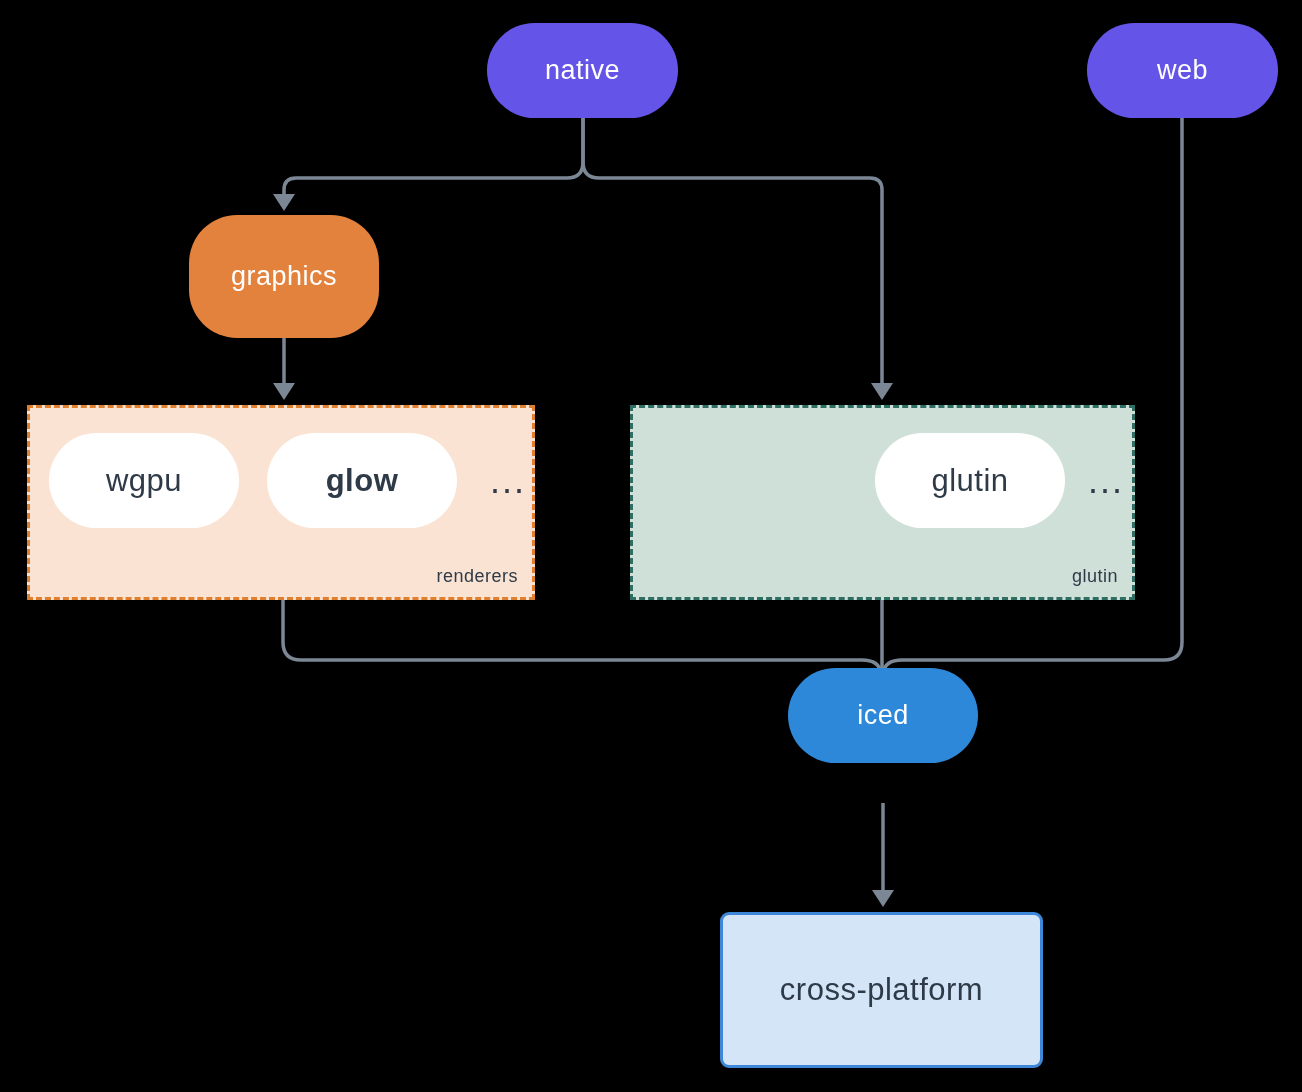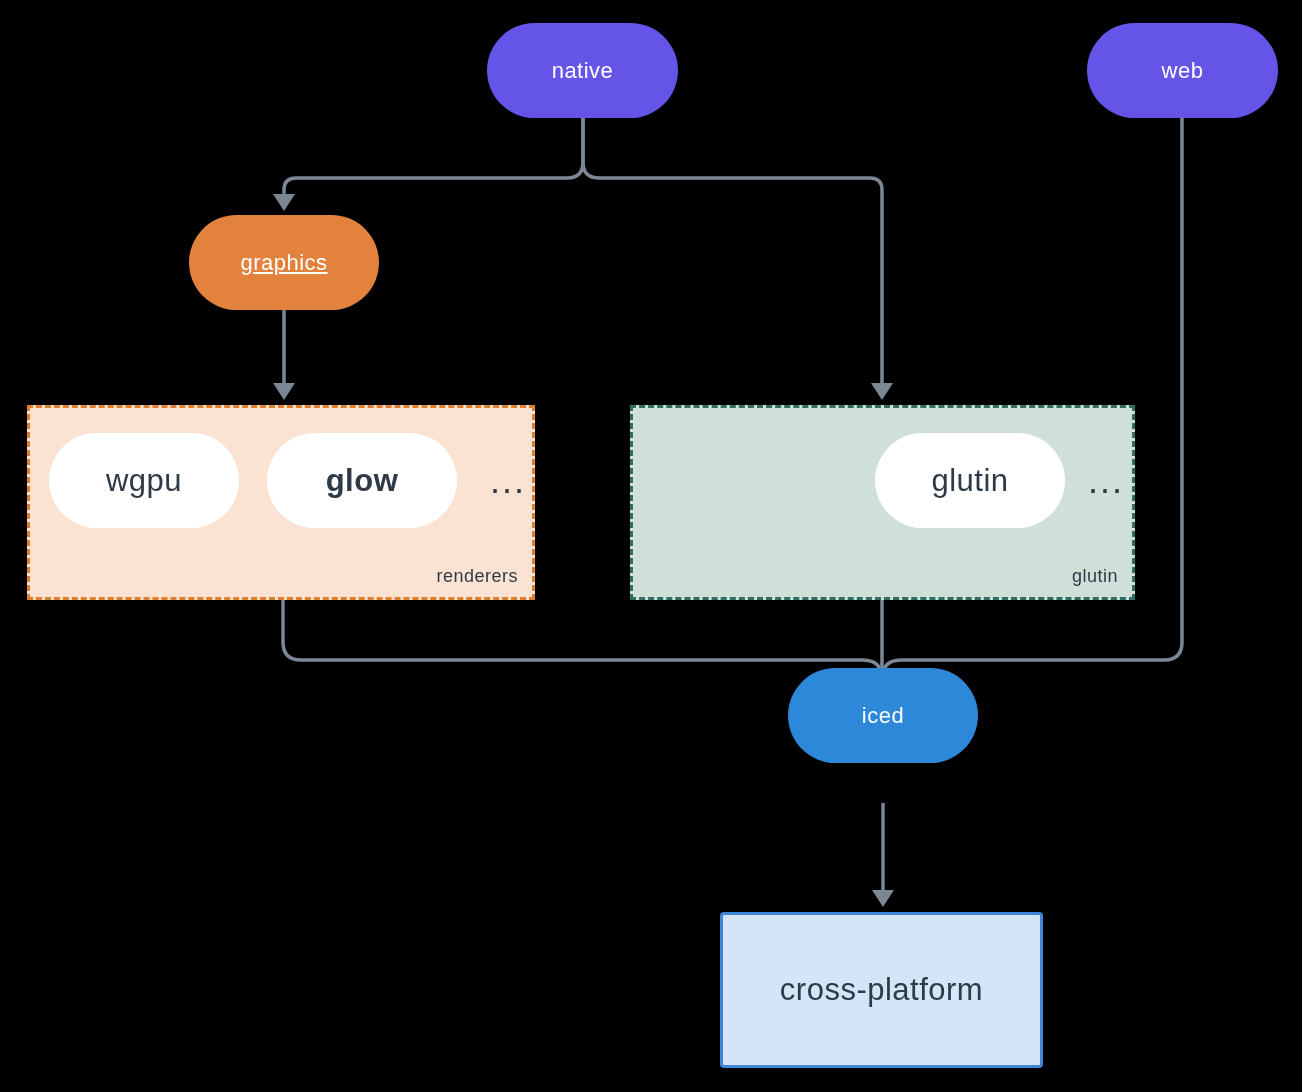--- a/index.html
+++ b/index.html
@@ -11,26 +11,26 @@
     overflow: hidden;
   }
   .edges { position: absolute; left: 0; top: 0; }
   .edges path { fill: none; stroke: var(--line); stroke-width: 3.5px; }
   .edges polygon { fill: var(--line); stroke: none; }
 
   .pill {
     position: absolute;
     border-radius: 48px;
     display: flex; align-items: center; justify-content: center;
-    font-size: 22px; letter-spacing: 0.5px;
+    font-size: 27px; letter-spacing: 0.5px;
     color: var(--white);
   }
   .pill-native   { left: 487px;  top: 23px;  width: 191px; height: 95px; background: var(--purple); }
   .pill-web      { left: 1087px; top: 23px;  width: 191px; height: 95px; background: var(--purple); }
-  .pill-graphics { left: 189px;  top: 215px; width: 190px; height: 95px; background: var(--orange); text-decoration: underline; }
+  .pill-graphics { left: 189px;  top: 215px; width: 190px; height: 123px; background: var(--orange); }
   .pill-iced     { left: 788px;  top: 668px; width: 190px; height: 95px; background: var(--blue); }
 
   .group {
     position: absolute;
     box-sizing: border-box;
     border-width: 3px; border-style: dashed;
   }
   .group-renderers {
     left: 27px; top: 405px; width: 508px; height: 195px;
     background: var(--renderers_bg); border-color: var(--renderers_border);
@@ -63,21 +63,21 @@
     font-size: 18px; letter-spacing: 0.5px;
     color: var(--dark_text);
   }
 
   .app-box {
     position: absolute;
     left: 720px; top: 912px; width: 323px; height: 156px;
     box-sizing: border-box;
     background: var(--app_bg);
     border: 3px solid var(--app_border);
-    border-radius: 4px;
+    border-radius: 9px;
     display: flex; flex-direction: column; align-items: center; justify-content: center;
     font-size: 31px; line-height: 46px; letter-spacing: 0.5px;
     color: var(--dark_text);
   }
 </style>
 </head>
 <body>
 
 <svg class="edges" width="1302" height="1092" viewBox="0 0 1302 1092">
   <path d="M 583 118 L 583 162 Q 583 178 567 178 L 296 178 Q 284 178 284 190 L 284 195"></path>

